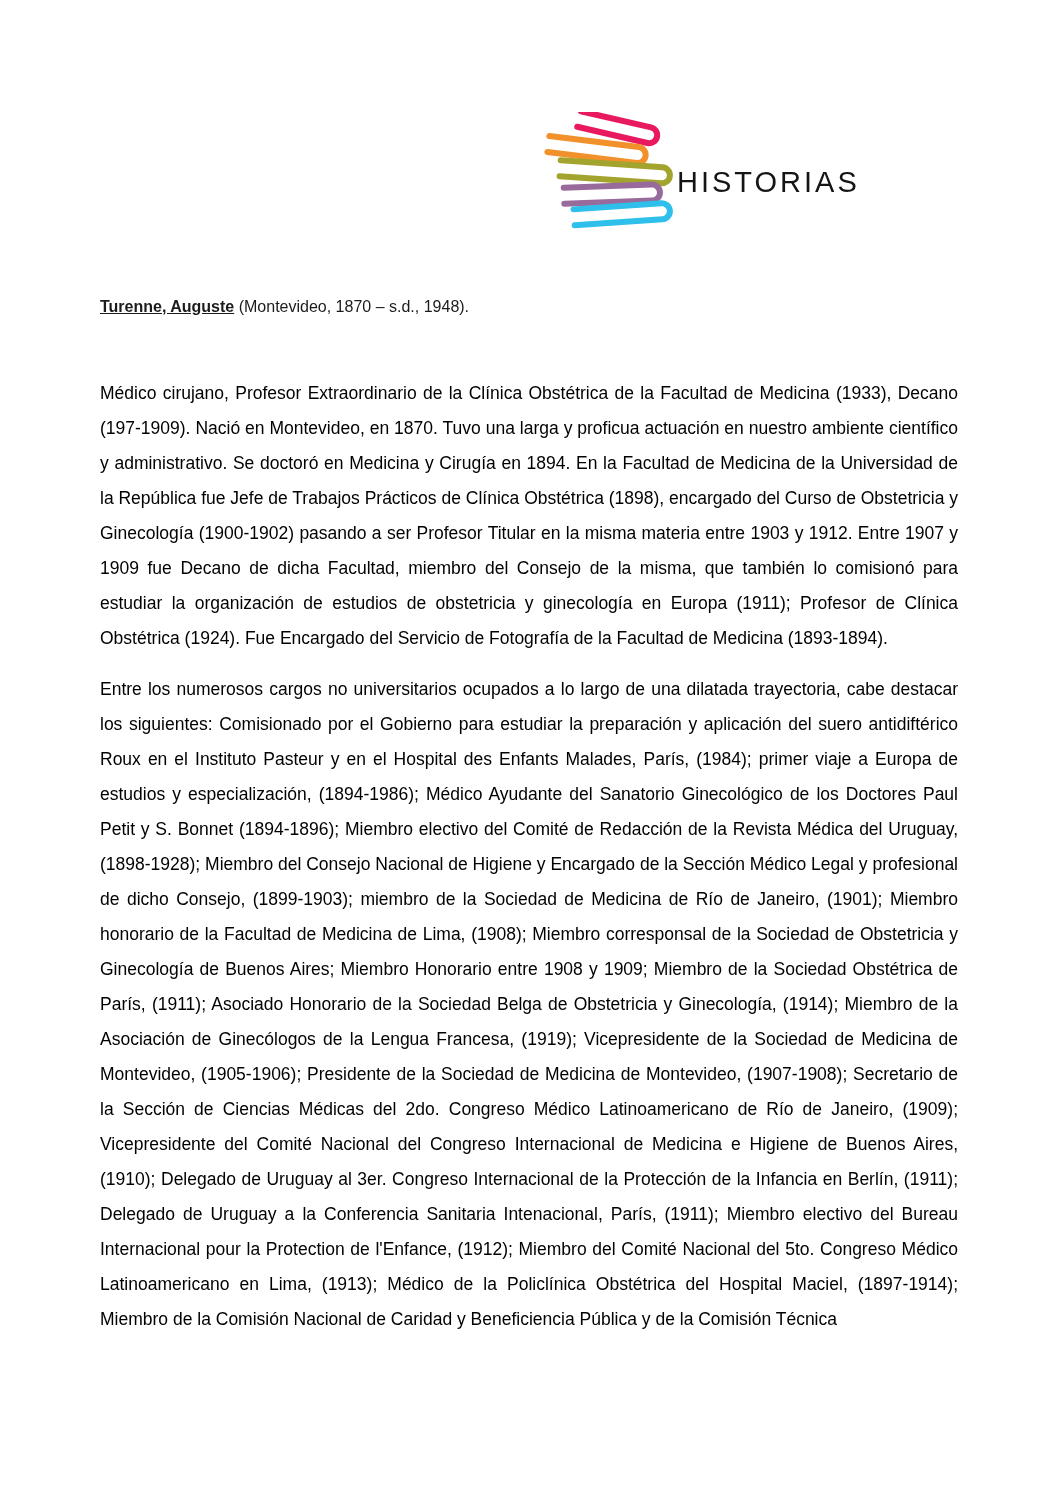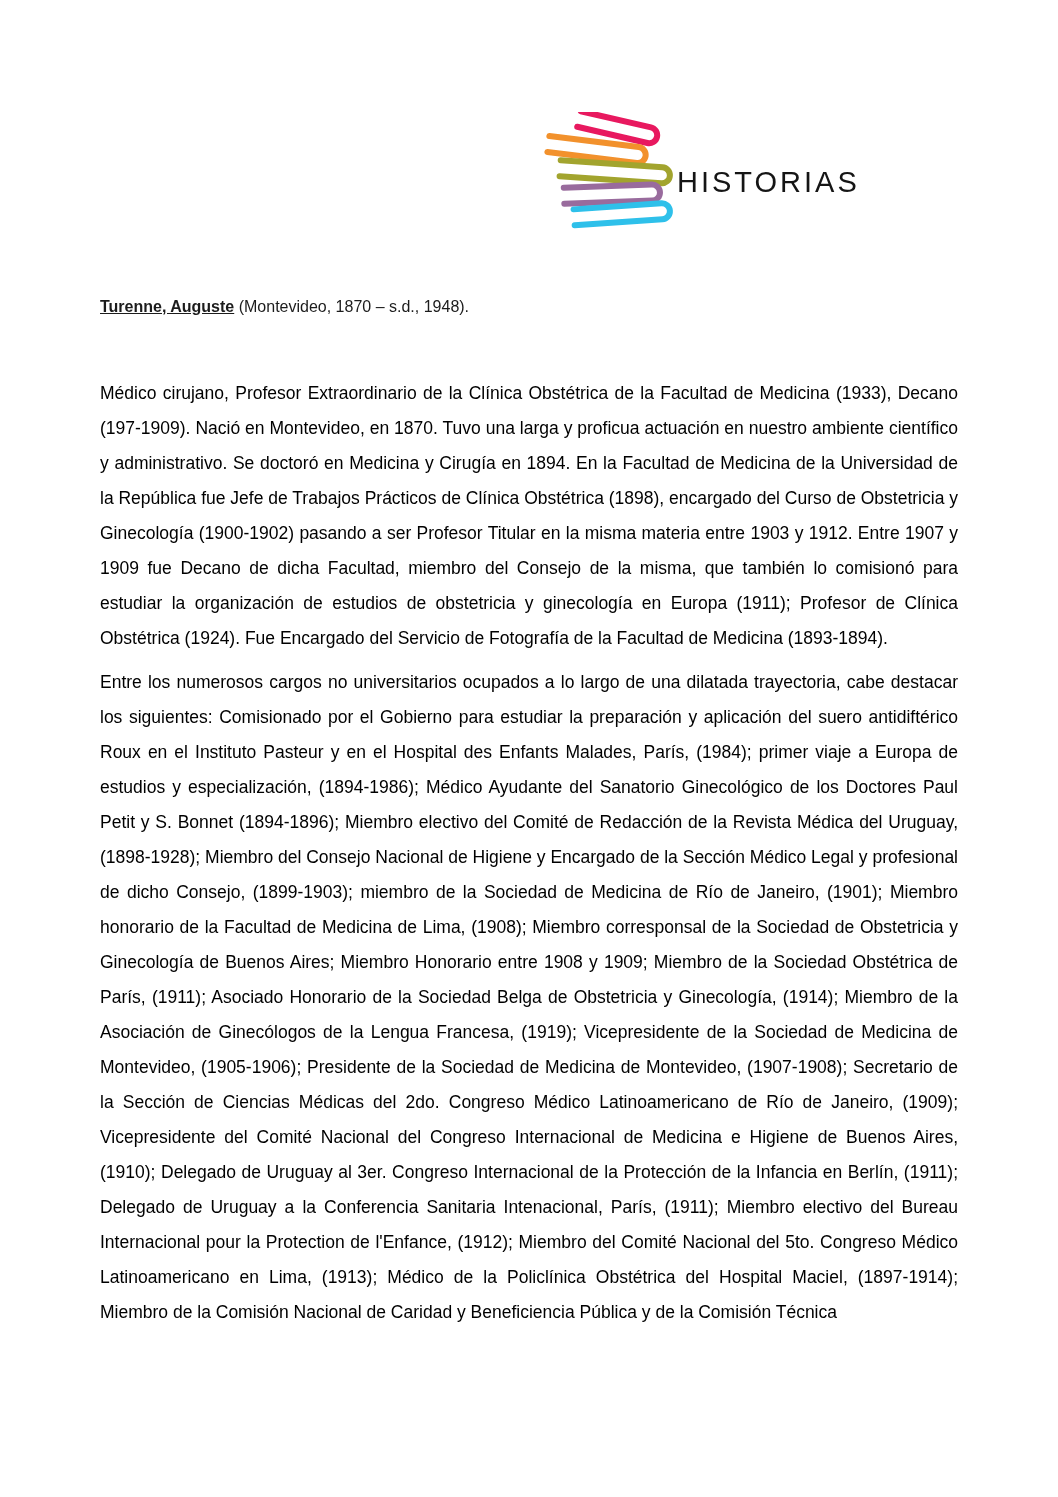--- a/index.html
+++ b/index.html
@@ -70,21 +70,21 @@
     position: absolute;
     top: 376px;
     left: 100px;
     width: 858px;
     font-size: 17.5px;
     line-height: 35px;
     color: #000000;
     text-align: justify;
   }
   .doc-body p + p {
-    margin-top: 9px;
+    margin-top: 16px;
   }
 </style>
 </head>
 <body>
 
 <div class="page">
 
   <div class="logo">
     <svg class="logo-icon" viewBox="0 0 135 118">
 

